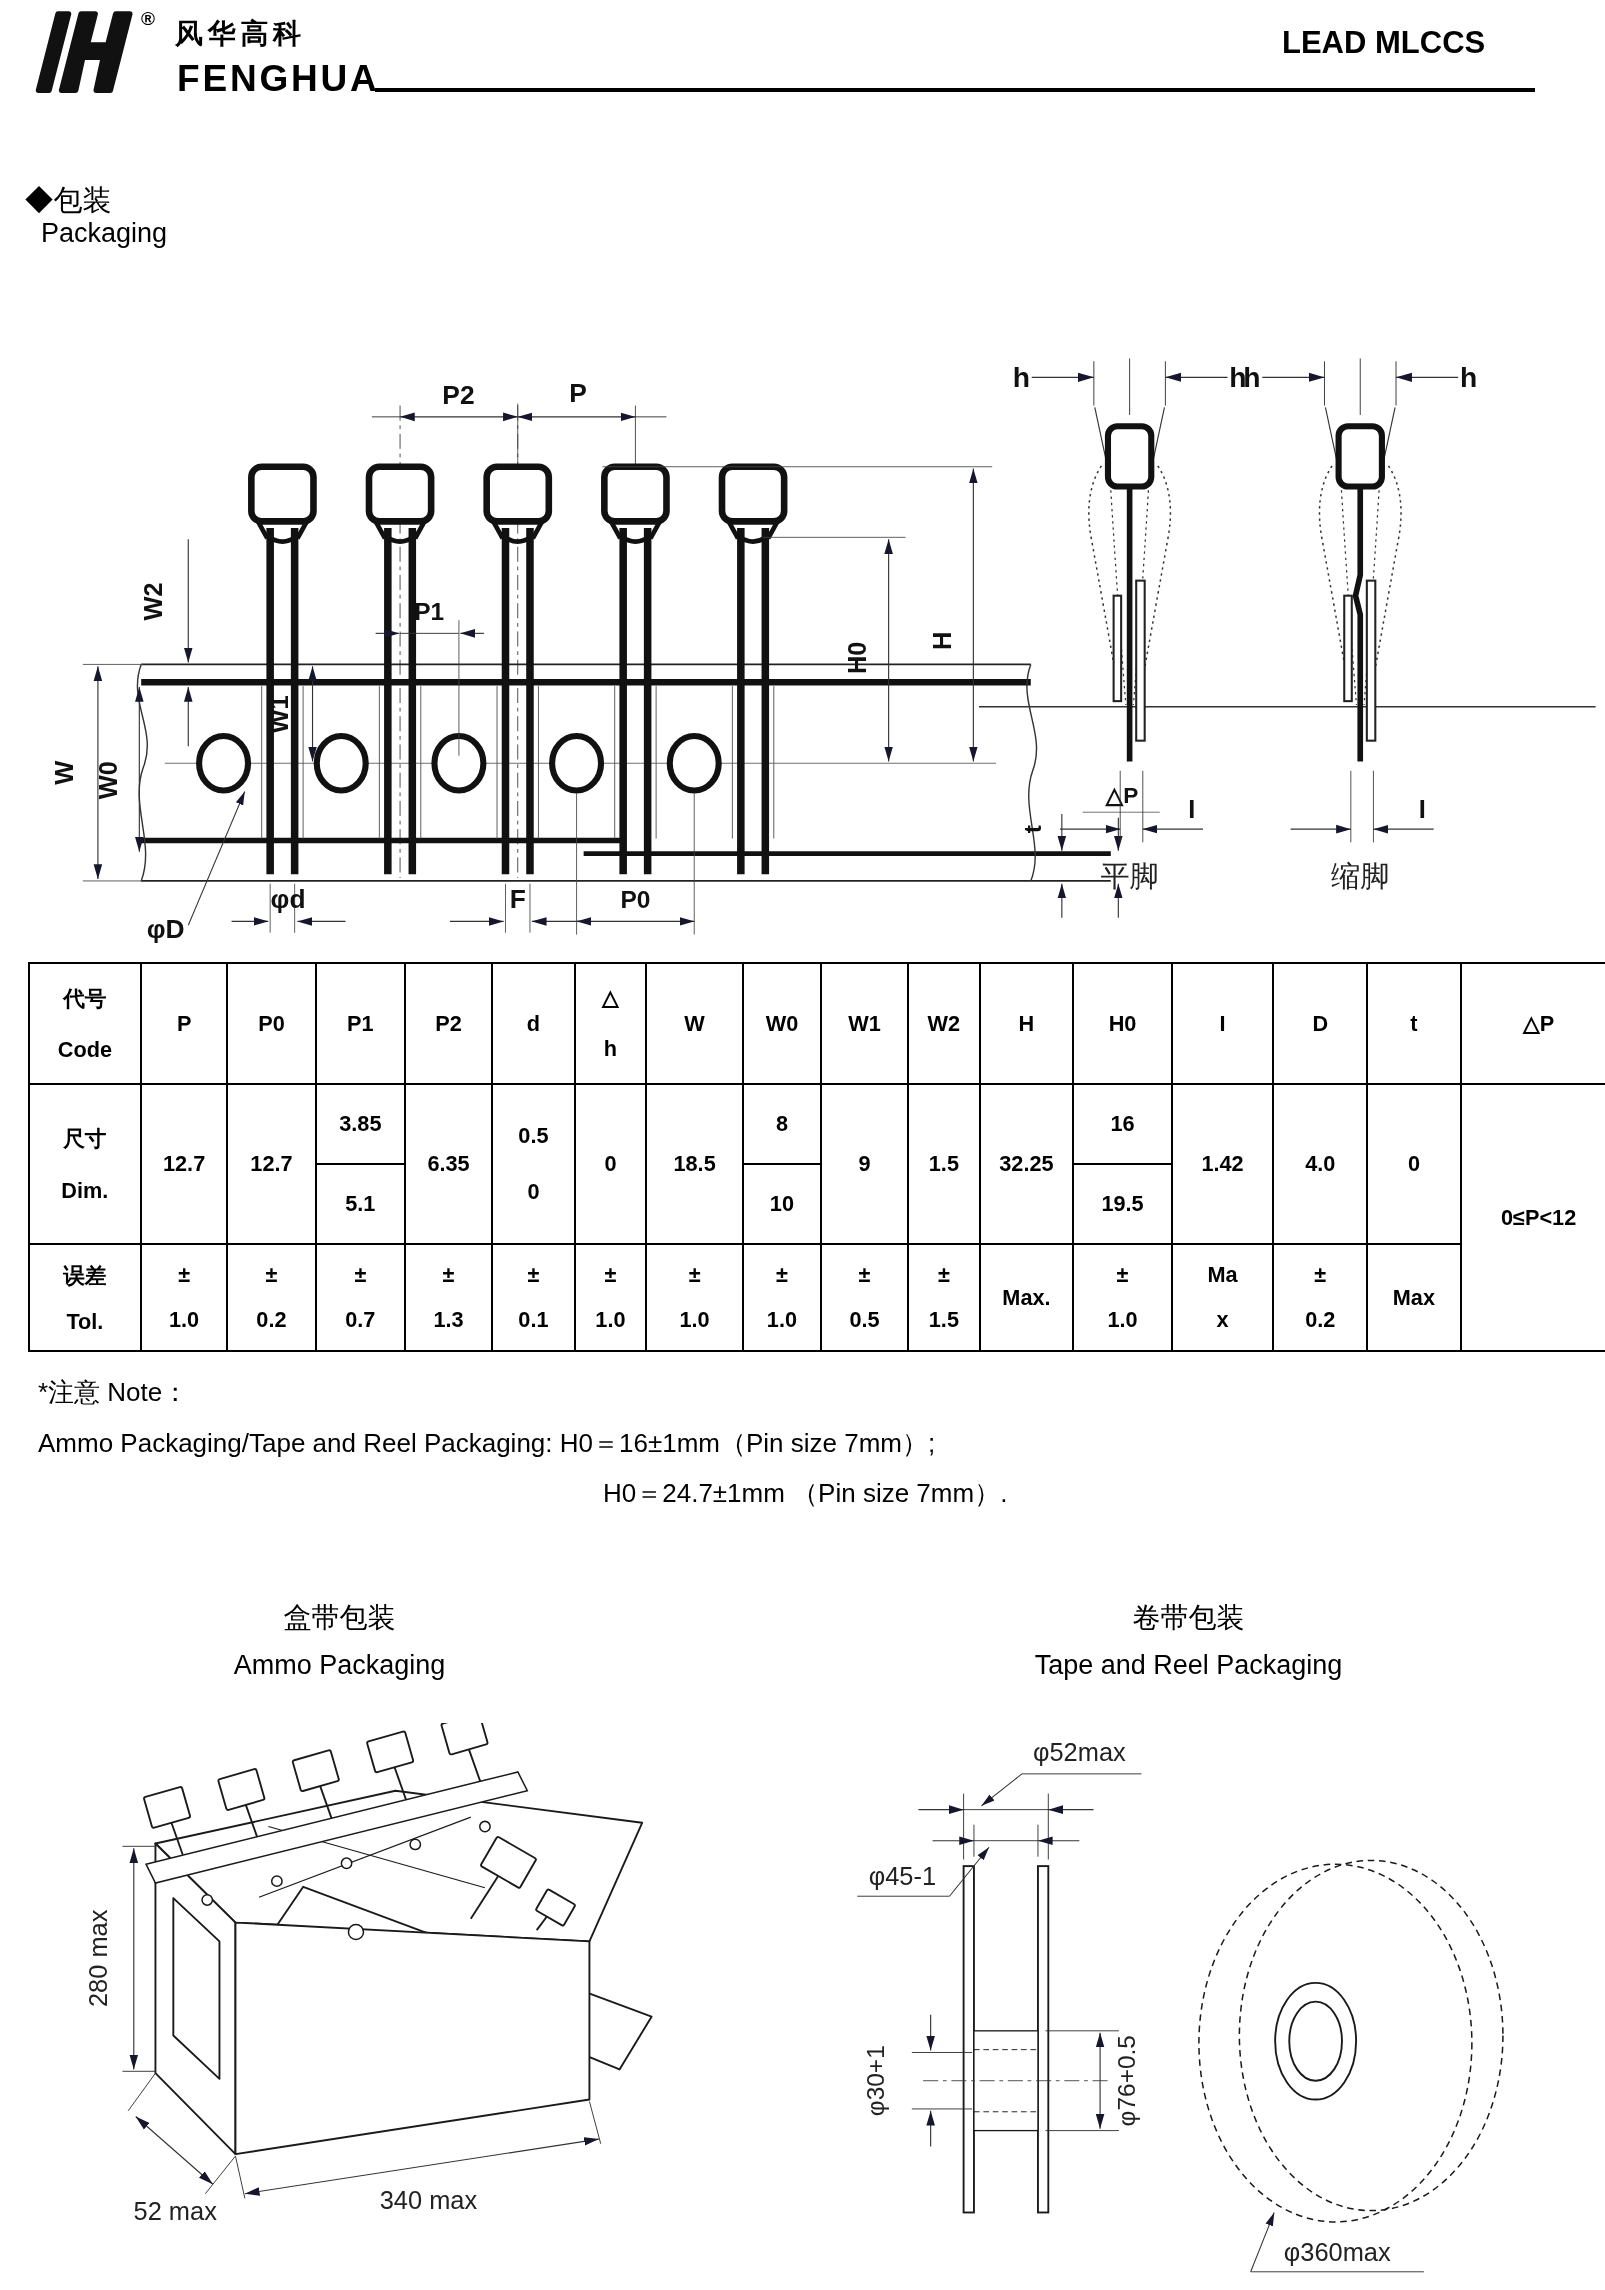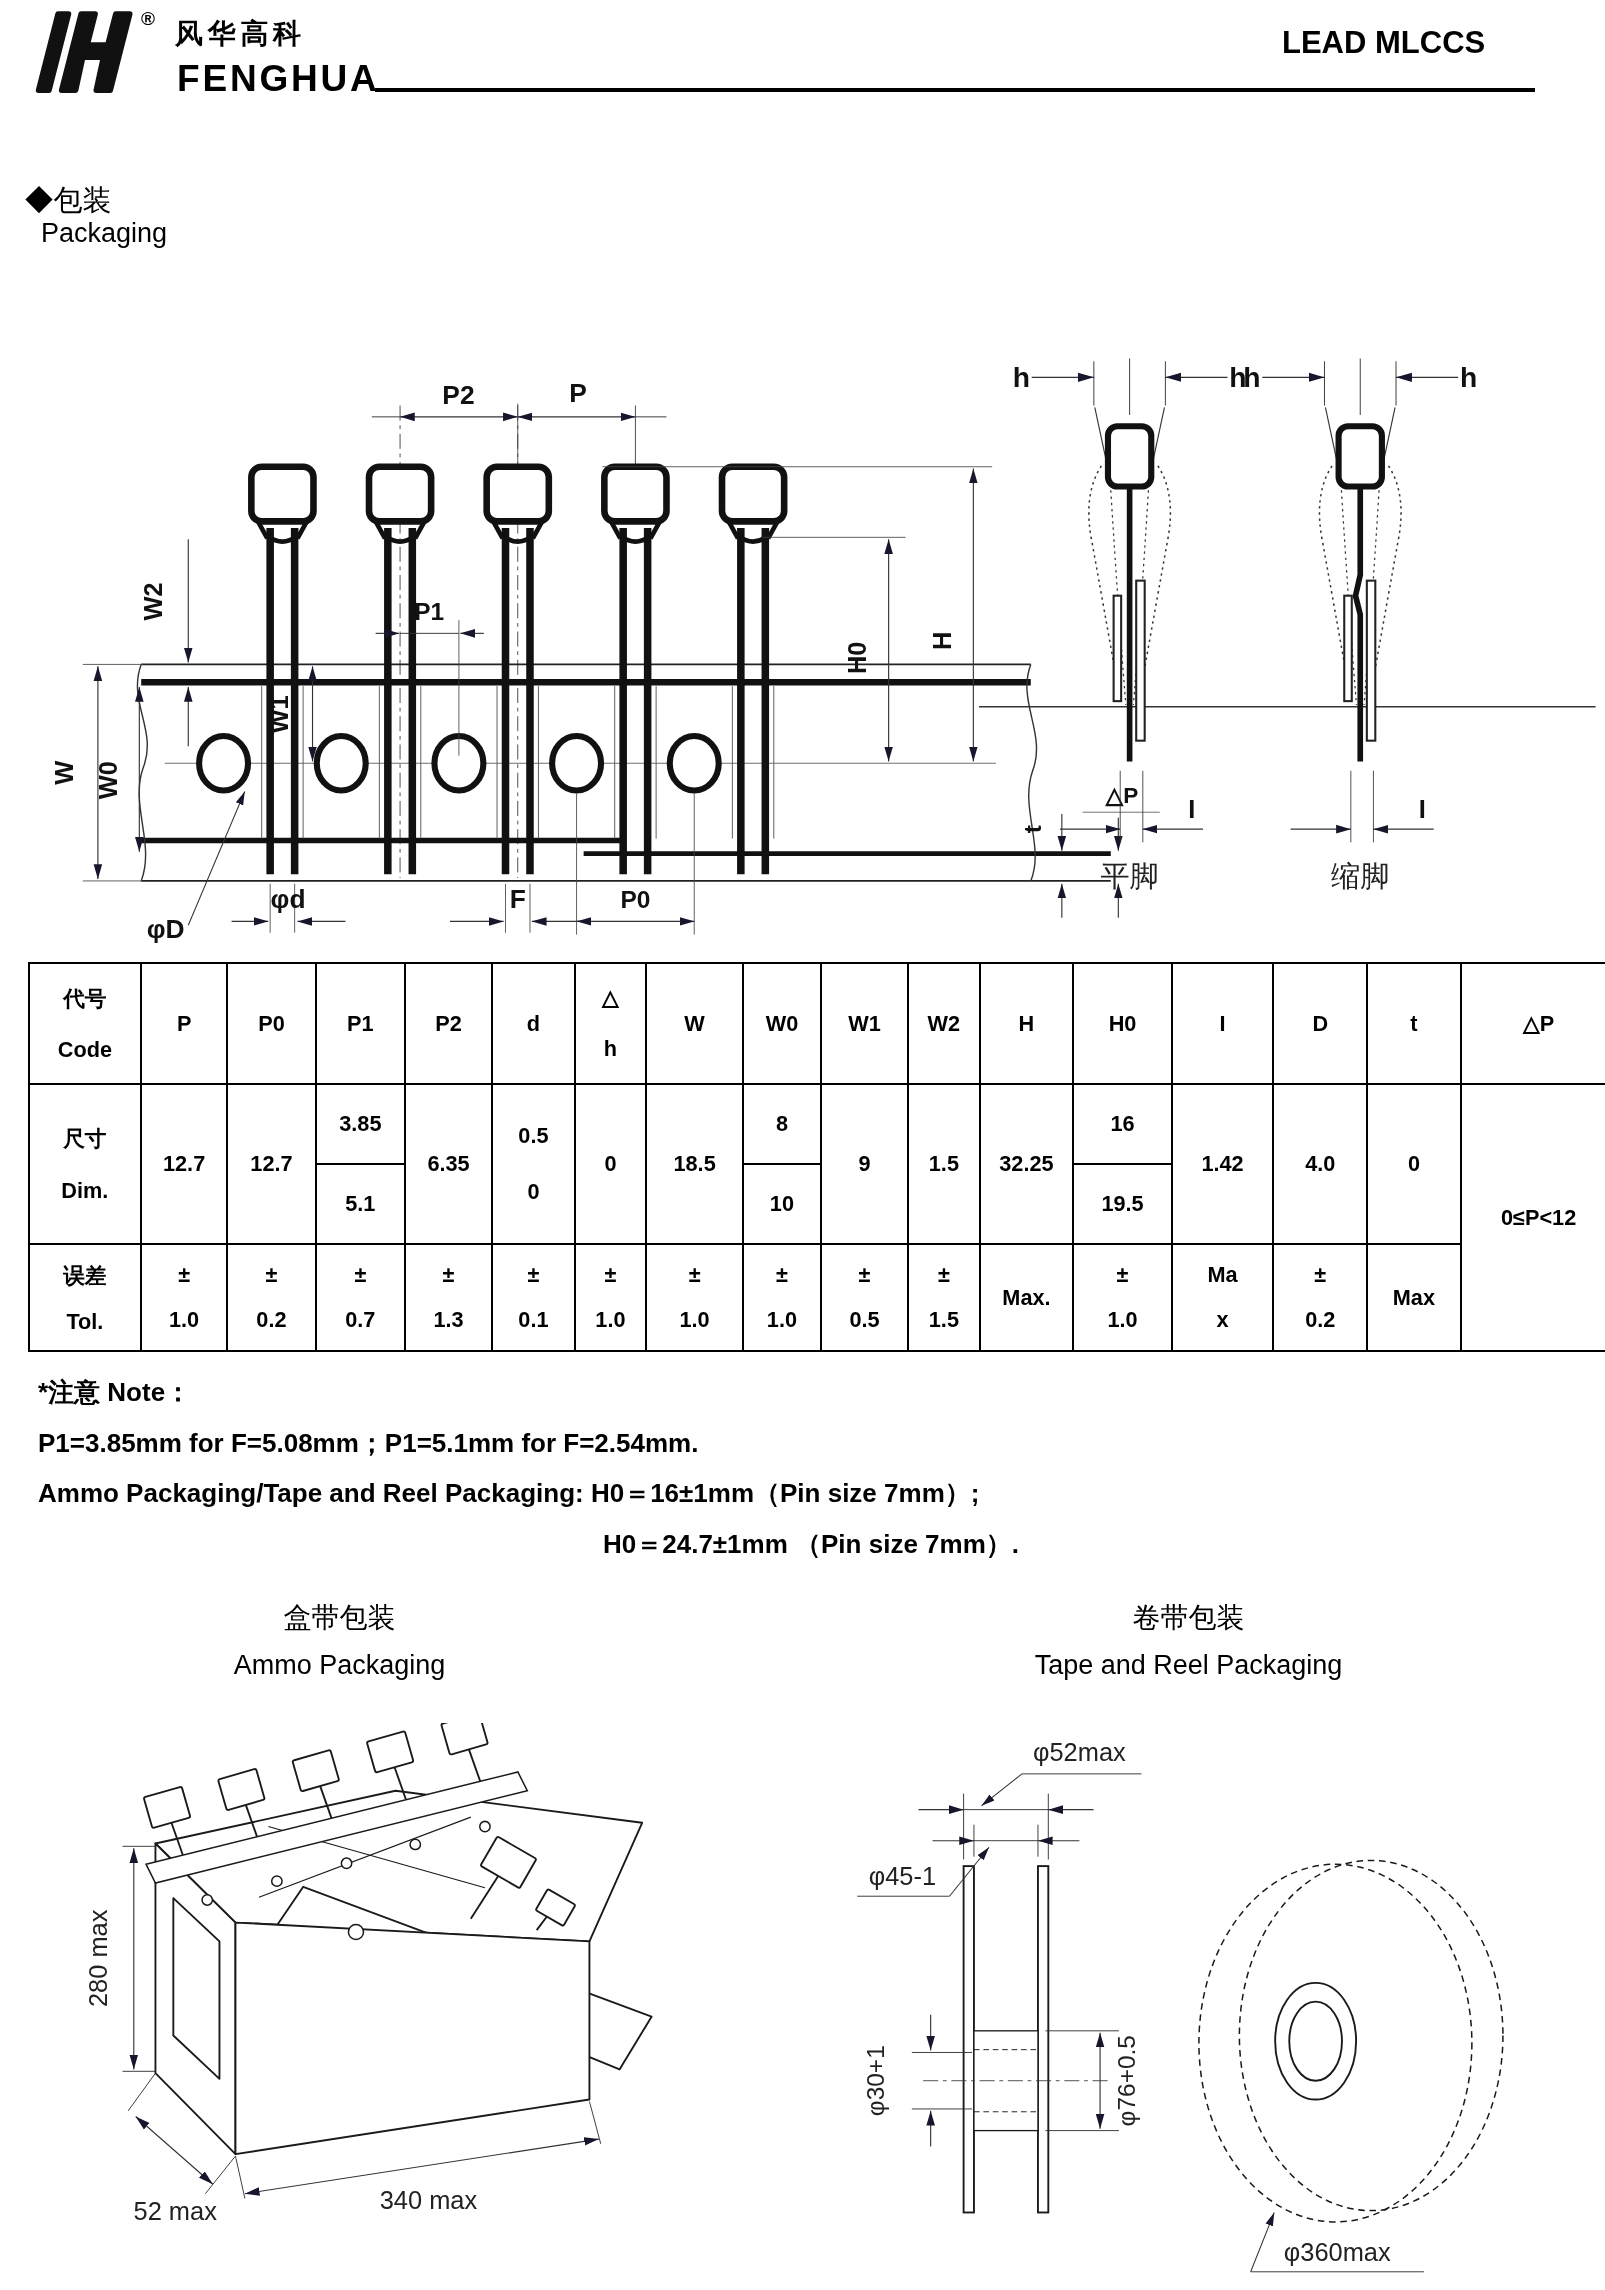--- a/index.html
+++ b/index.html
@@ -27,21 +27,21 @@
   .r-dim td{height:158px;}
   .r-tol td{height:105px;}
   .two{display:flex;flex-direction:column;align-items:center;gap:24.5px;}
   .two-sm{display:flex;flex-direction:column;align-items:center;gap:19px;}
   .stack{display:flex;flex-direction:column;align-items:center;gap:30px;}
   td.split{padding:0;}
   td.split .sp{display:flex;flex-direction:column;height:158px;}
   td.split .sp>div{flex:1;display:flex;align-items:center;justify-content:center;}
   td.split .sp>div:first-child{border-bottom:2.8px solid #000;}
   
-  .notes{font-size:26px;line-height:1.95;font-weight:bold;}
+  .notes{font-size:26px;line-height:1.95;}
   .note-indent{margin-left:565px;}
   .sub-title{font-size:28px;text-align:center;}
 </style>
 </head>
 <body>
 
 <div class="page">
 
   <svg class="abs" style="left:26px;top:7.5px;" width="111" height="90" viewBox="0 0 125 100">
     <path d="M14,92 L36,6 L48,6 L26,92 Z" fill="#111" stroke="#111" stroke-width="6" stroke-linejoin="round"></path>
@@ -391,21 +391,20 @@
               <span>0.2</span>
             </div>
           </td>
       <td>Max</td>
     </tr>
   </tbody>
     </table>
 
   <div class="abs notes" style="left:38px;top:1367px;width:1507px;">
     <div>*注意 Note：</div>
-    <div>P1=3.85mm for F=5.08mm；P1=5.1mm for F=2.54mm.</div>
     <div>Ammo Packaging/Tape and Reel Packaging: H0＝16±1mm（Pin size 7mm）;</div>
     <div class="note-indent">H0＝24.7±1mm （Pin size 7mm）.</div>
   </div>
 
   <div class="abs sub-title" style="left:151px;top:1599px;width:377px;">盒带包装</div>
   <div class="abs sub-title" style="left:151px;top:1650px;width:377px;font-size:27px;">Ammo Packaging</div>
   <div class="abs sub-title" style="left:953px;top:1599px;width:471px;">卷带包装</div>
   <div class="abs sub-title" style="left:953px;top:1650px;width:471px;font-size:27px;">Tape and Reel Packaging</div>
 
   <svg class="abs" style="left:66px;top:1723px;" width="659" height="546" viewBox="0 0 700 580">

